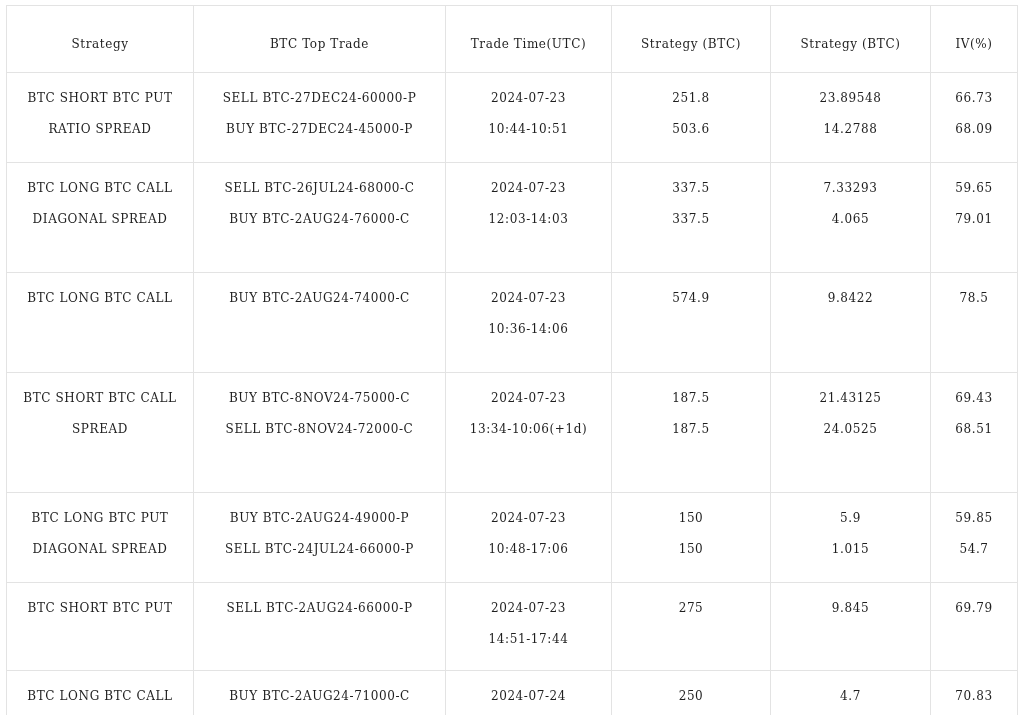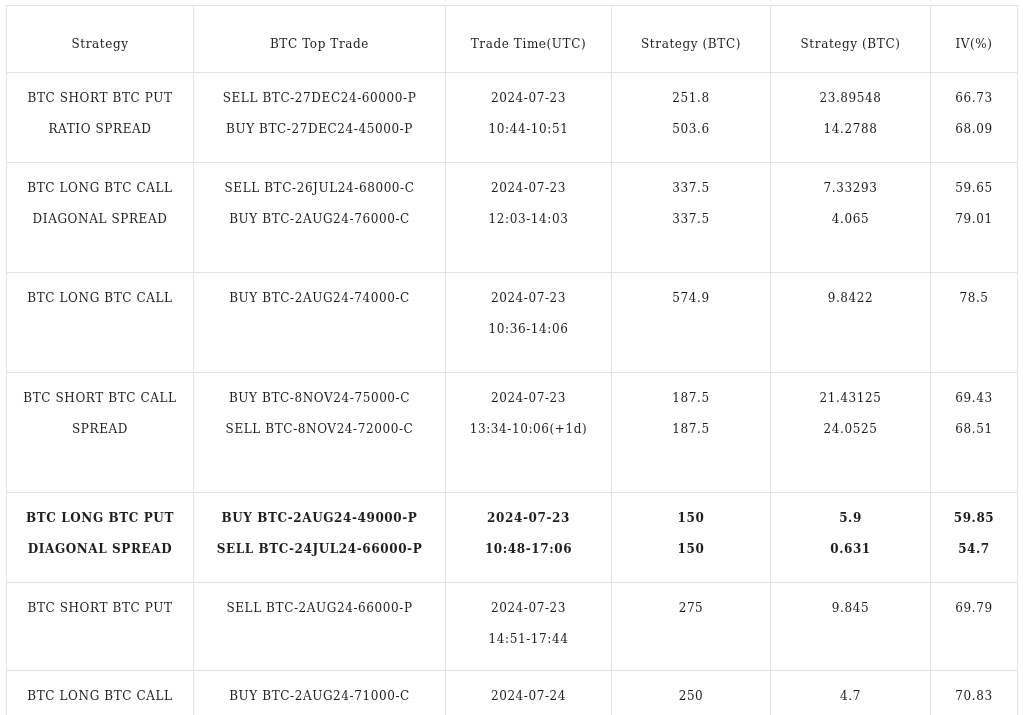--- a/index.html
+++ b/index.html
@@ -55,21 +55,21 @@
   col.c-tradetime { width: 166px; }
   col.c-notional  { width: 159px; }
   col.c-premium   { width: 160px; }
   col.c-iv        { width: 87px; }
 
   
   tr.r-0 td { height: 79px; }
   tr.r-1 td { height: 99px; }
   tr.r-2 td { height: 89px; }
   tr.r-3 td { height: 109px; }
-  tr.r-4 td { height: 79px; font-weight: bold; }
+  tr.r-4 td { height: 79px; }
   tr.r-5 td { height: 77px; }
   tr.r-6 td { height: 108px; }
 
   .cell-line { display: block; white-space: normal; }
   .cell-line + .cell-line { margin-top: 0; }
 </style>
 </head>
 <body>
 
 <div id="table-wrap">
@@ -204,21 +204,21 @@
           <td>
             <span class="cell-line">2024-07-23</span>
             <span class="cell-line">10:48-17:06</span>
           </td>
           <td>
             <span class="cell-line">150</span>
             <span class="cell-line">150</span>
           </td>
           <td>
             <span class="cell-line">5.9</span>
-            <span class="cell-line">0.631</span>
+            <span class="cell-line">1.015</span>
           </td>
           <td>
             <span class="cell-line">59.85</span>
             <span class="cell-line">54.7</span>
           </td>
         </tr>
         <tr class="r-5">
           <td>
             <span class="cell-line">BTC SHORT BTC PUT</span>
           </td>

